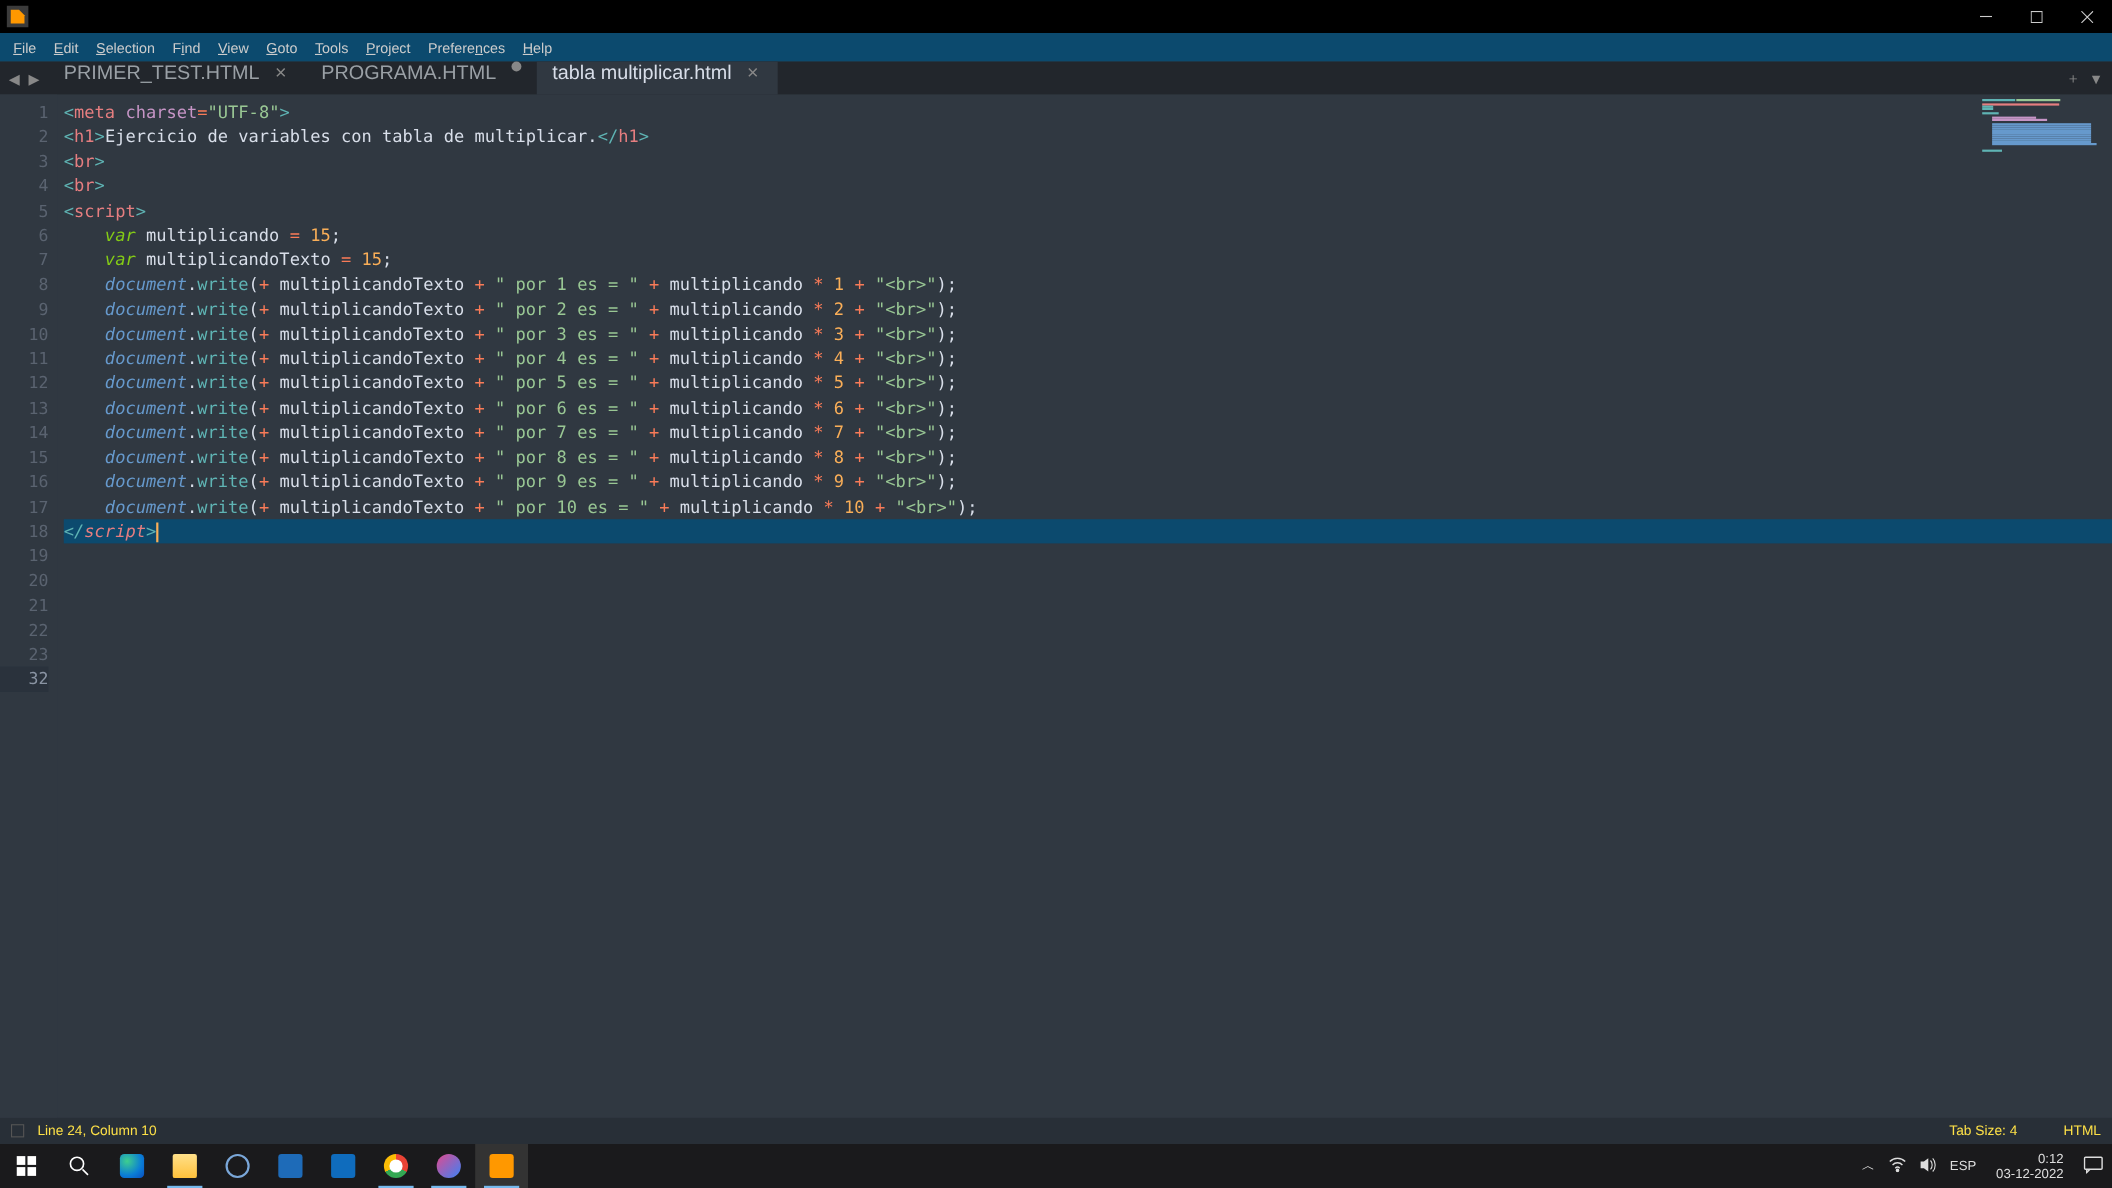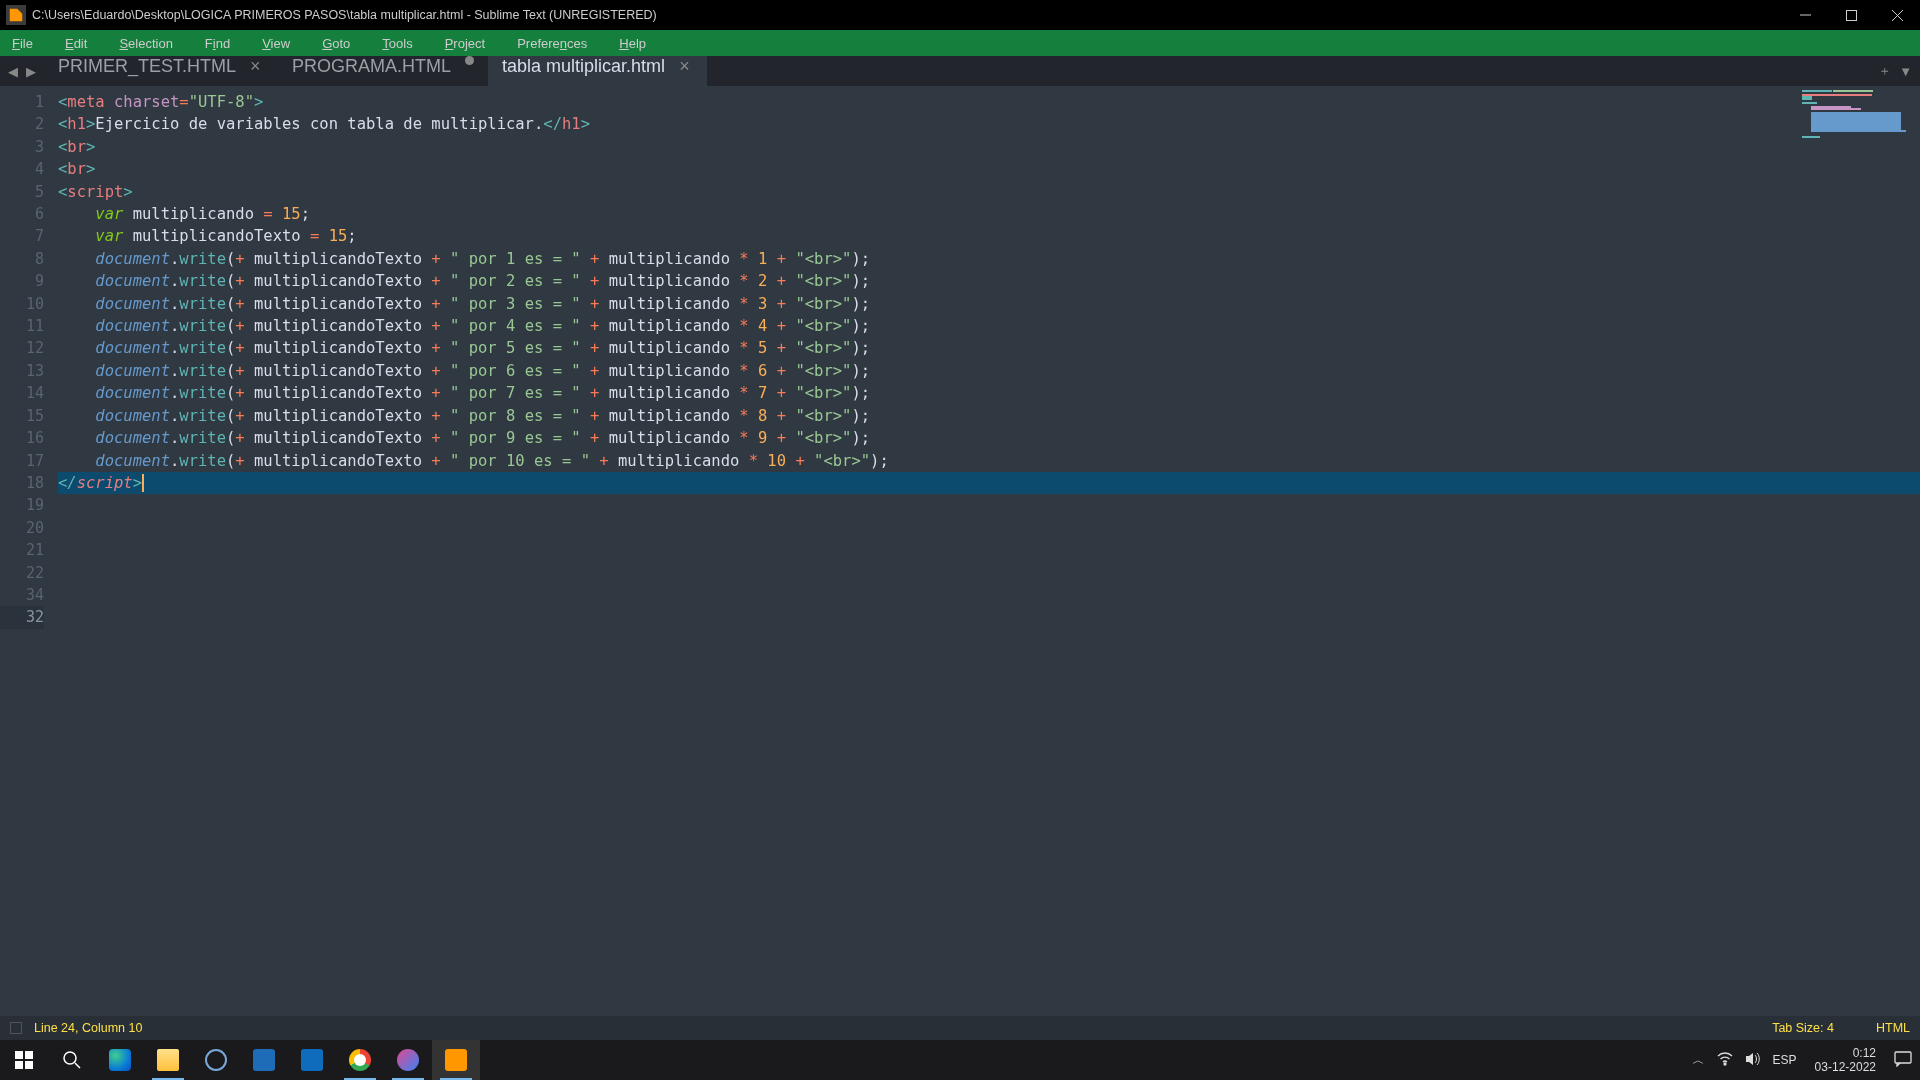--- a/index.html
+++ b/index.html
@@ -23,27 +23,26 @@
   font-size:12.5px;
 }
 .titlebar .icon { width:20px; height:20px; margin:0 6px; display:flex; align-items:center; justify-content:center;}
 .titlebar .spacer { flex:1; }
 .titlebar .winbtn { width:46px; height:30px; display:flex; align-items:center; justify-content:center; color:#ccc; }
 .titlebar .winbtn svg { width:11px; height:11px; }
 
 
 .menubar {
   height:26px;
-  background:#15803d;
+  background:#0c4a6e;
   display:flex;
   align-items:center;
   padding-left:4px;
   color:#ccc;
   font-size:13px;
-  gap:16px;
 }
 .menubar .menuitem { padding:2px 8px; }
 .menubar .menuitem .ul { text-decoration:underline; }
 
 
 .tabbar {
   height:30px;
   background:#22262c;
   display:flex;
   align-items:stretch;
@@ -172,21 +171,20 @@
 </head>
 <body>
 
 <div class="titlebar">
   <div class="icon">
     <svg viewBox="0 0 16 16">
         <rect width="16" height="16" fill="#3b3b3b"></rect>
         <path d="M3 3h6l4 4v6H3z" fill="#ff9800"></path>
       </svg>
   </div>
-  <div>C:\Users\Eduardo\Desktop\LOGICA PRIMEROS PASOS\tabla multiplicar.html - Sublime Text (UNREGISTERED)</div>
   <div class="spacer"></div>
   <div class="winbtn">
       <svg viewBox="0 0 11 11">
         <path d="M0 5h11" stroke="#ccc" stroke-width="1"></path>
       </svg>
     </div>
   <div class="winbtn">
       <svg viewBox="0 0 11 11">
         <rect x="0.5" y="0.5" width="10" height="10" fill="none" stroke="#ccc"></rect>
       </svg>
@@ -252,21 +250,21 @@
       <div class="ln">13</div>
       <div class="ln">14</div>
       <div class="ln">15</div>
       <div class="ln">16</div>
       <div class="ln">17</div>
       <div class="ln">18</div>
       <div class="ln">19</div>
       <div class="ln">20</div>
       <div class="ln">21</div>
       <div class="ln">22</div>
-      <div class="ln">34</div>
+      <div class="ln">23</div>
       <div class="ln current">32</div>
     </div>
   <div class="code" id="code"><div class="line"><span class="p">&lt;</span><span class="tag">meta</span><span class="txt"> </span><span class="attr">charset</span><span class="op">=</span><span class="str">"UTF-8"</span><span class="p">&gt;</span></div><div class="line"></div><div class="line"><span class="p">&lt;</span><span class="tag">h1</span><span class="p">&gt;</span><span class="txt">Ejercicio de variables con tabla de multiplicar.</span><span class="p">&lt;/</span><span class="tag">h1</span><span class="p">&gt;</span></div><div class="line"><span class="p">&lt;</span><span class="tag">br</span><span class="p">&gt;</span></div><div class="line"><span class="p">&lt;</span><span class="tag">br</span><span class="p">&gt;</span></div><div class="line"></div><div class="line"><span class="p">&lt;</span><span class="tag">script</span><span class="p">&gt;</span></div><div class="line"></div><div class="line">    <span class="kw">var</span><span class="txt"> multiplicando </span><span class="op">=</span><span class="txt"> </span><span class="num">15</span><span class="txt">;</span></div><div class="line">    <span class="kw">var</span><span class="txt"> multiplicandoTexto </span><span class="op">=</span><span class="txt"> </span><span class="num">15</span><span class="txt">;</span></div><div class="line"></div><div class="line">    <span class="obj">document</span><span class="txt">.</span><span class="fn">write</span><span class="txt">(</span><span class="op">+</span><span class="txt"> multiplicandoTexto </span><span class="op">+</span><span class="txt"> </span><span class="str">" por 1 es = "</span><span class="txt"> </span><span class="op">+</span><span class="txt"> multiplicando </span><span class="op">*</span><span class="txt"> </span><span class="num">1</span><span class="txt"> </span><span class="op">+</span><span class="txt"> </span><span class="str">"&lt;br&gt;"</span><span class="txt">);</span></div><div class="line">    <span class="obj">document</span><span class="txt">.</span><span class="fn">write</span><span class="txt">(</span><span class="op">+</span><span class="txt"> multiplicandoTexto </span><span class="op">+</span><span class="txt"> </span><span class="str">" por 2 es = "</span><span class="txt"> </span><span class="op">+</span><span class="txt"> multiplicando </span><span class="op">*</span><span class="txt"> </span><span class="num">2</span><span class="txt"> </span><span class="op">+</span><span class="txt"> </span><span class="str">"&lt;br&gt;"</span><span class="txt">);</span></div><div class="line">    <span class="obj">document</span><span class="txt">.</span><span class="fn">write</span><span class="txt">(</span><span class="op">+</span><span class="txt"> multiplicandoTexto </span><span class="op">+</span><span class="txt"> </span><span class="str">" por 3 es = "</span><span class="txt"> </span><span class="op">+</span><span class="txt"> multiplicando </span><span class="op">*</span><span class="txt"> </span><span class="num">3</span><span class="txt"> </span><span class="op">+</span><span class="txt"> </span><span class="str">"&lt;br&gt;"</span><span class="txt">);</span></div><div class="line">    <span class="obj">document</span><span class="txt">.</span><span class="fn">write</span><span class="txt">(</span><span class="op">+</span><span class="txt"> multiplicandoTexto </span><span class="op">+</span><span class="txt"> </span><span class="str">" por 4 es = "</span><span class="txt"> </span><span class="op">+</span><span class="txt"> multiplicando </span><span class="op">*</span><span class="txt"> </span><span class="num">4</span><span class="txt"> </span><span class="op">+</span><span class="txt"> </span><span class="str">"&lt;br&gt;"</span><span class="txt">);</span></div><div class="line">    <span class="obj">document</span><span class="txt">.</span><span class="fn">write</span><span class="txt">(</span><span class="op">+</span><span class="txt"> multiplicandoTexto </span><span class="op">+</span><span class="txt"> </span><span class="str">" por 5 es = "</span><span class="txt"> </span><span class="op">+</span><span class="txt"> multiplicando </span><span class="op">*</span><span class="txt"> </span><span class="num">5</span><span class="txt"> </span><span class="op">+</span><span class="txt"> </span><span class="str">"&lt;br&gt;"</span><span class="txt">);</span></div><div class="line">    <span class="obj">document</span><span class="txt">.</span><span class="fn">write</span><span class="txt">(</span><span class="op">+</span><span class="txt"> multiplicandoTexto </span><span class="op">+</span><span class="txt"> </span><span class="str">" por 6 es = "</span><span class="txt"> </span><span class="op">+</span><span class="txt"> multiplicando </span><span class="op">*</span><span class="txt"> </span><span class="num">6</span><span class="txt"> </span><span class="op">+</span><span class="txt"> </span><span class="str">"&lt;br&gt;"</span><span class="txt">);</span></div><div class="line">    <span class="obj">document</span><span class="txt">.</span><span class="fn">write</span><span class="txt">(</span><span class="op">+</span><span class="txt"> multiplicandoTexto </span><span class="op">+</span><span class="txt"> </span><span class="str">" por 7 es = "</span><span class="txt"> </span><span class="op">+</span><span class="txt"> multiplicando </span><span class="op">*</span><span class="txt"> </span><span class="num">7</span><span class="txt"> </span><span class="op">+</span><span class="txt"> </span><span class="str">"&lt;br&gt;"</span><span class="txt">);</span></div><div class="line">    <span class="obj">document</span><span class="txt">.</span><span class="fn">write</span><span class="txt">(</span><span class="op">+</span><span class="txt"> multiplicandoTexto </span><span class="op">+</span><span class="txt"> </span><span class="str">" por 8 es = "</span><span class="txt"> </span><span class="op">+</span><span class="txt"> multiplicando </span><span class="op">*</span><span class="txt"> </span><span class="num">8</span><span class="txt"> </span><span class="op">+</span><span class="txt"> </span><span class="str">"&lt;br&gt;"</span><span class="txt">);</span></div><div class="line">    <span class="obj">document</span><span class="txt">.</span><span class="fn">write</span><span class="txt">(</span><span class="op">+</span><span class="txt"> multiplicandoTexto </span><span class="op">+</span><span class="txt"> </span><span class="str">" por 9 es = "</span><span class="txt"> </span><span class="op">+</span><span class="txt"> multiplicando </span><span class="op">*</span><span class="txt"> </span><span class="num">9</span><span class="txt"> </span><span class="op">+</span><span class="txt"> </span><span class="str">"&lt;br&gt;"</span><span class="txt">);</span></div><div class="line">    <span class="obj">document</span><span class="txt">.</span><span class="fn">write</span><span class="txt">(</span><span class="op">+</span><span class="txt"> multiplicandoTexto </span><span class="op">+</span><span class="txt"> </span><span class="str">" por 10 es = "</span><span class="txt"> </span><span class="op">+</span><span class="txt"> multiplicando </span><span class="op">*</span><span class="txt"> </span><span class="num">10</span><span class="txt"> </span><span class="op">+</span><span class="txt"> </span><span class="str">"&lt;br&gt;"</span><span class="txt">);</span></div><div class="line"></div><div class="line"></div><div class="line currentrow"><span class="p">&lt;/</span><span class="tag">script</span><span class="p">&gt;</span><span class="cursor-block"></span></div></div>
   <div class="minimap">
     <div class="mini-row">
         <span style="width:30px;background:#5fb4b4"></span>
         <span style="width:40px;background:#99c794"></span>
       </div>
     <div class="mini-row"></div>
     <div class="mini-row">

